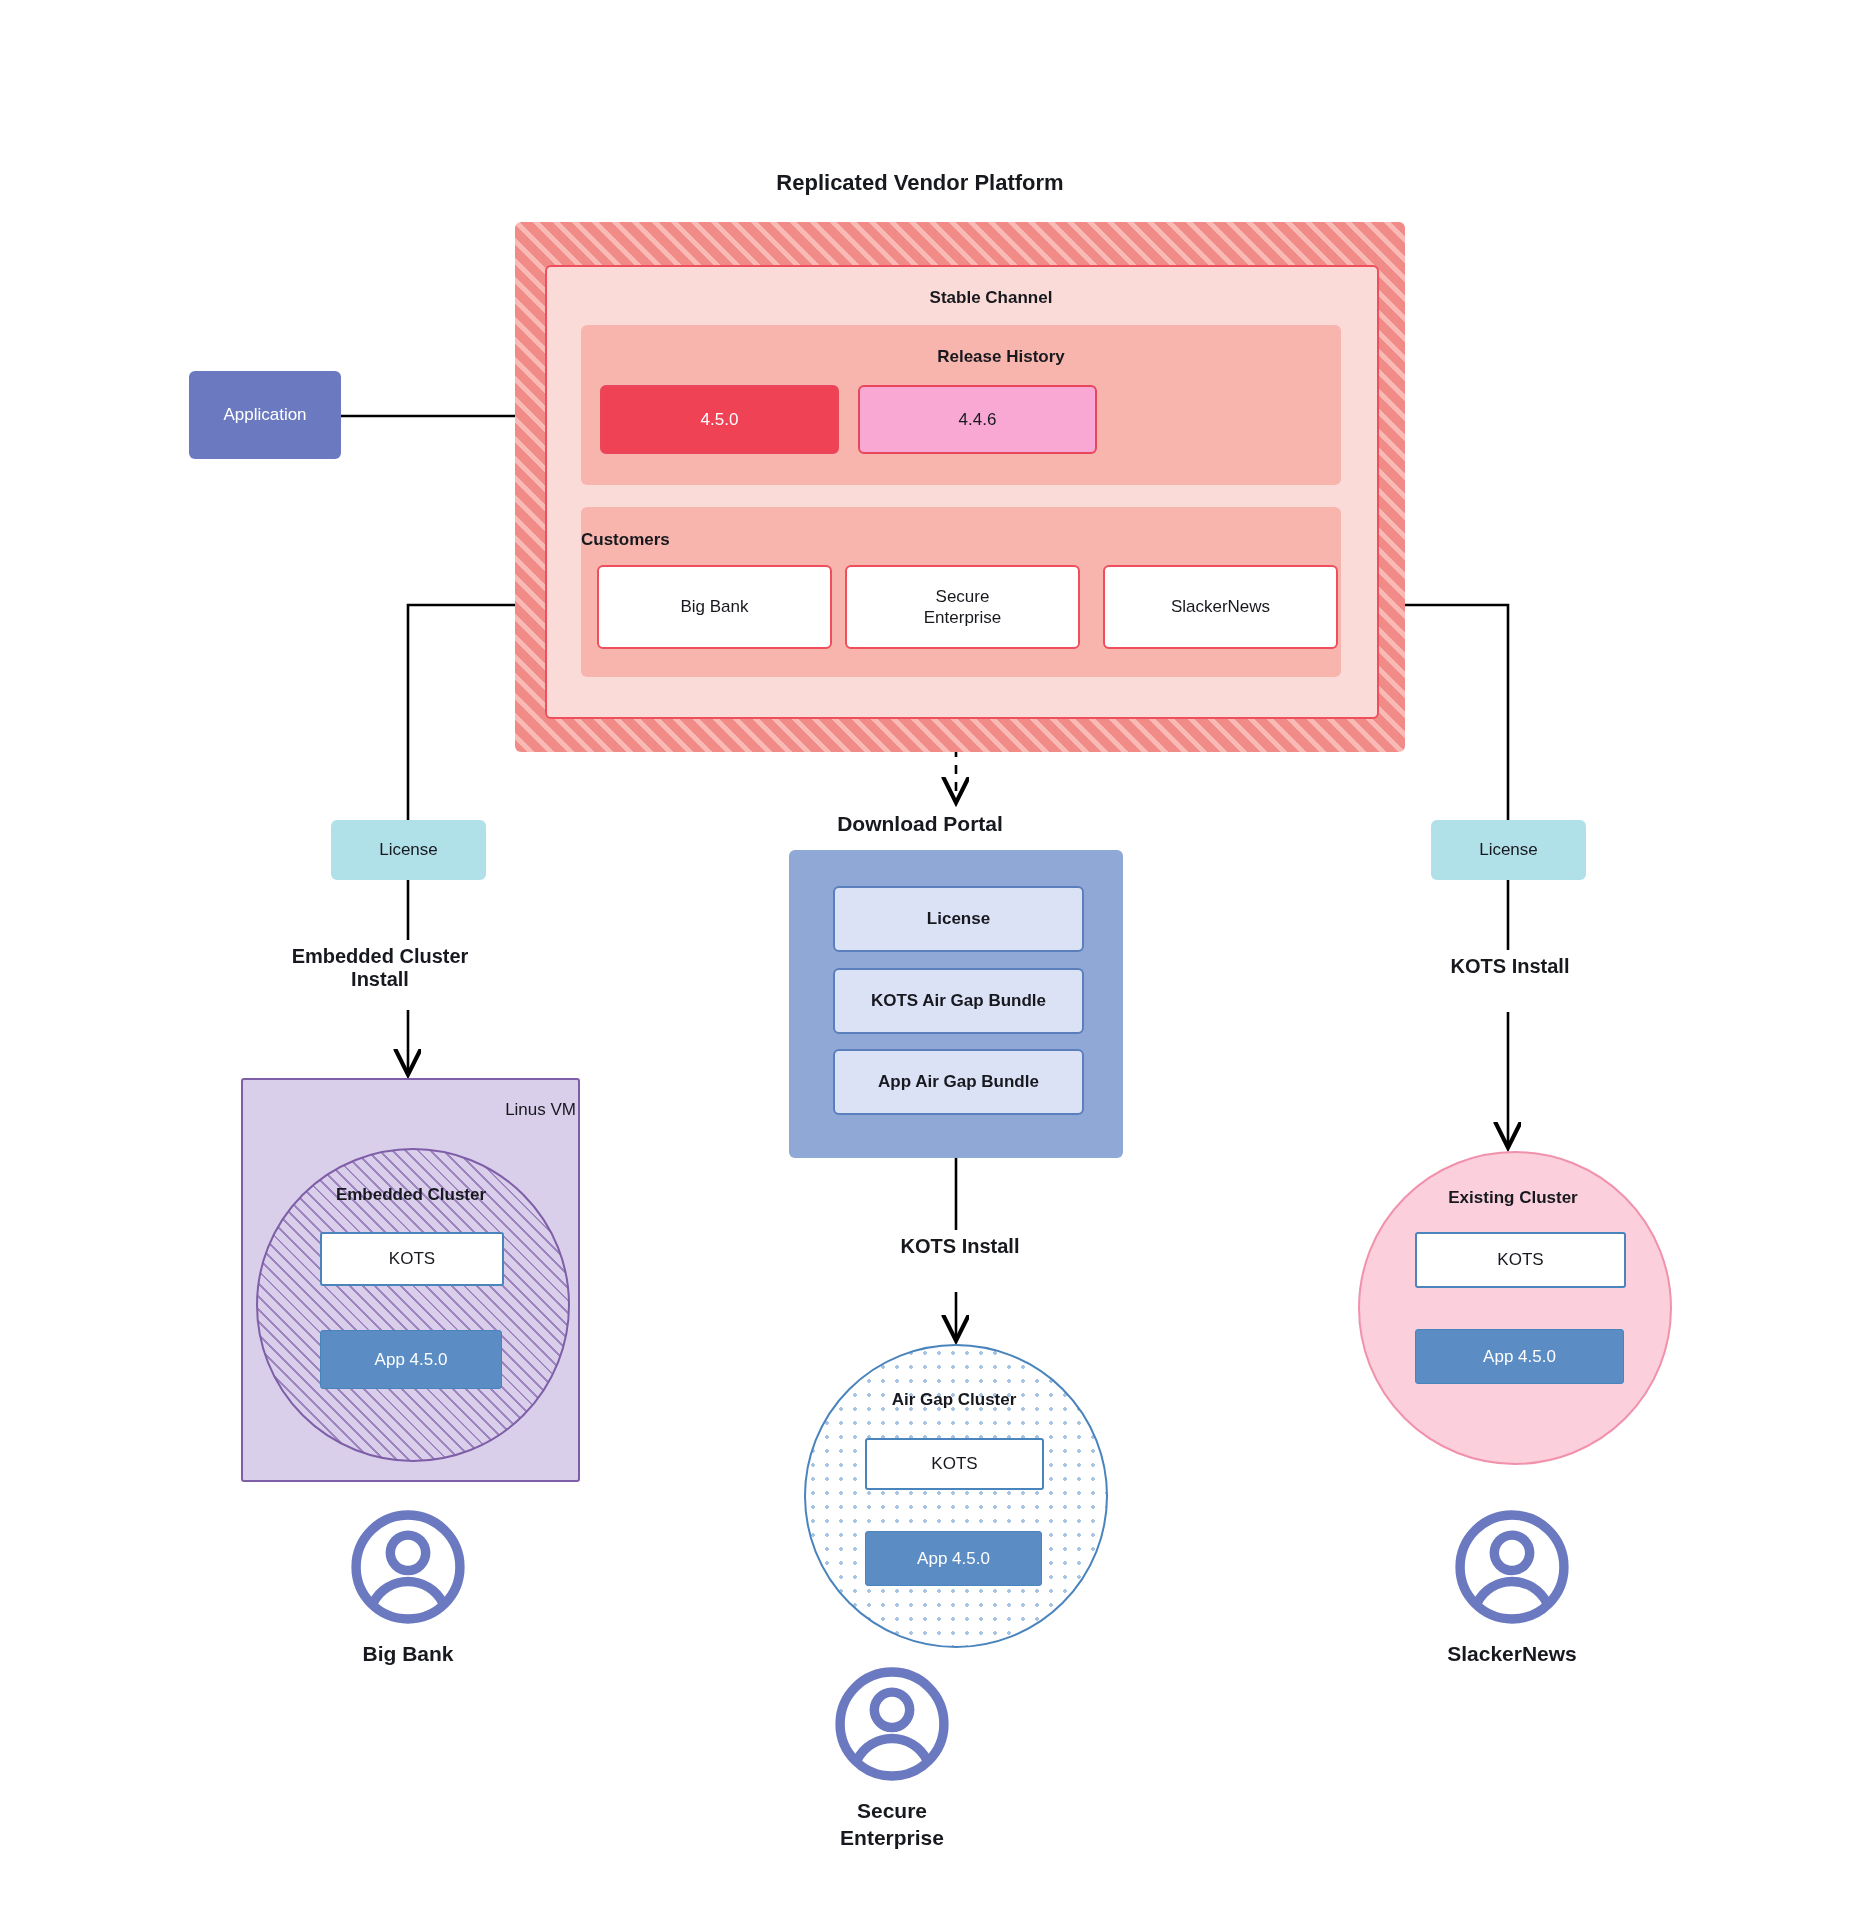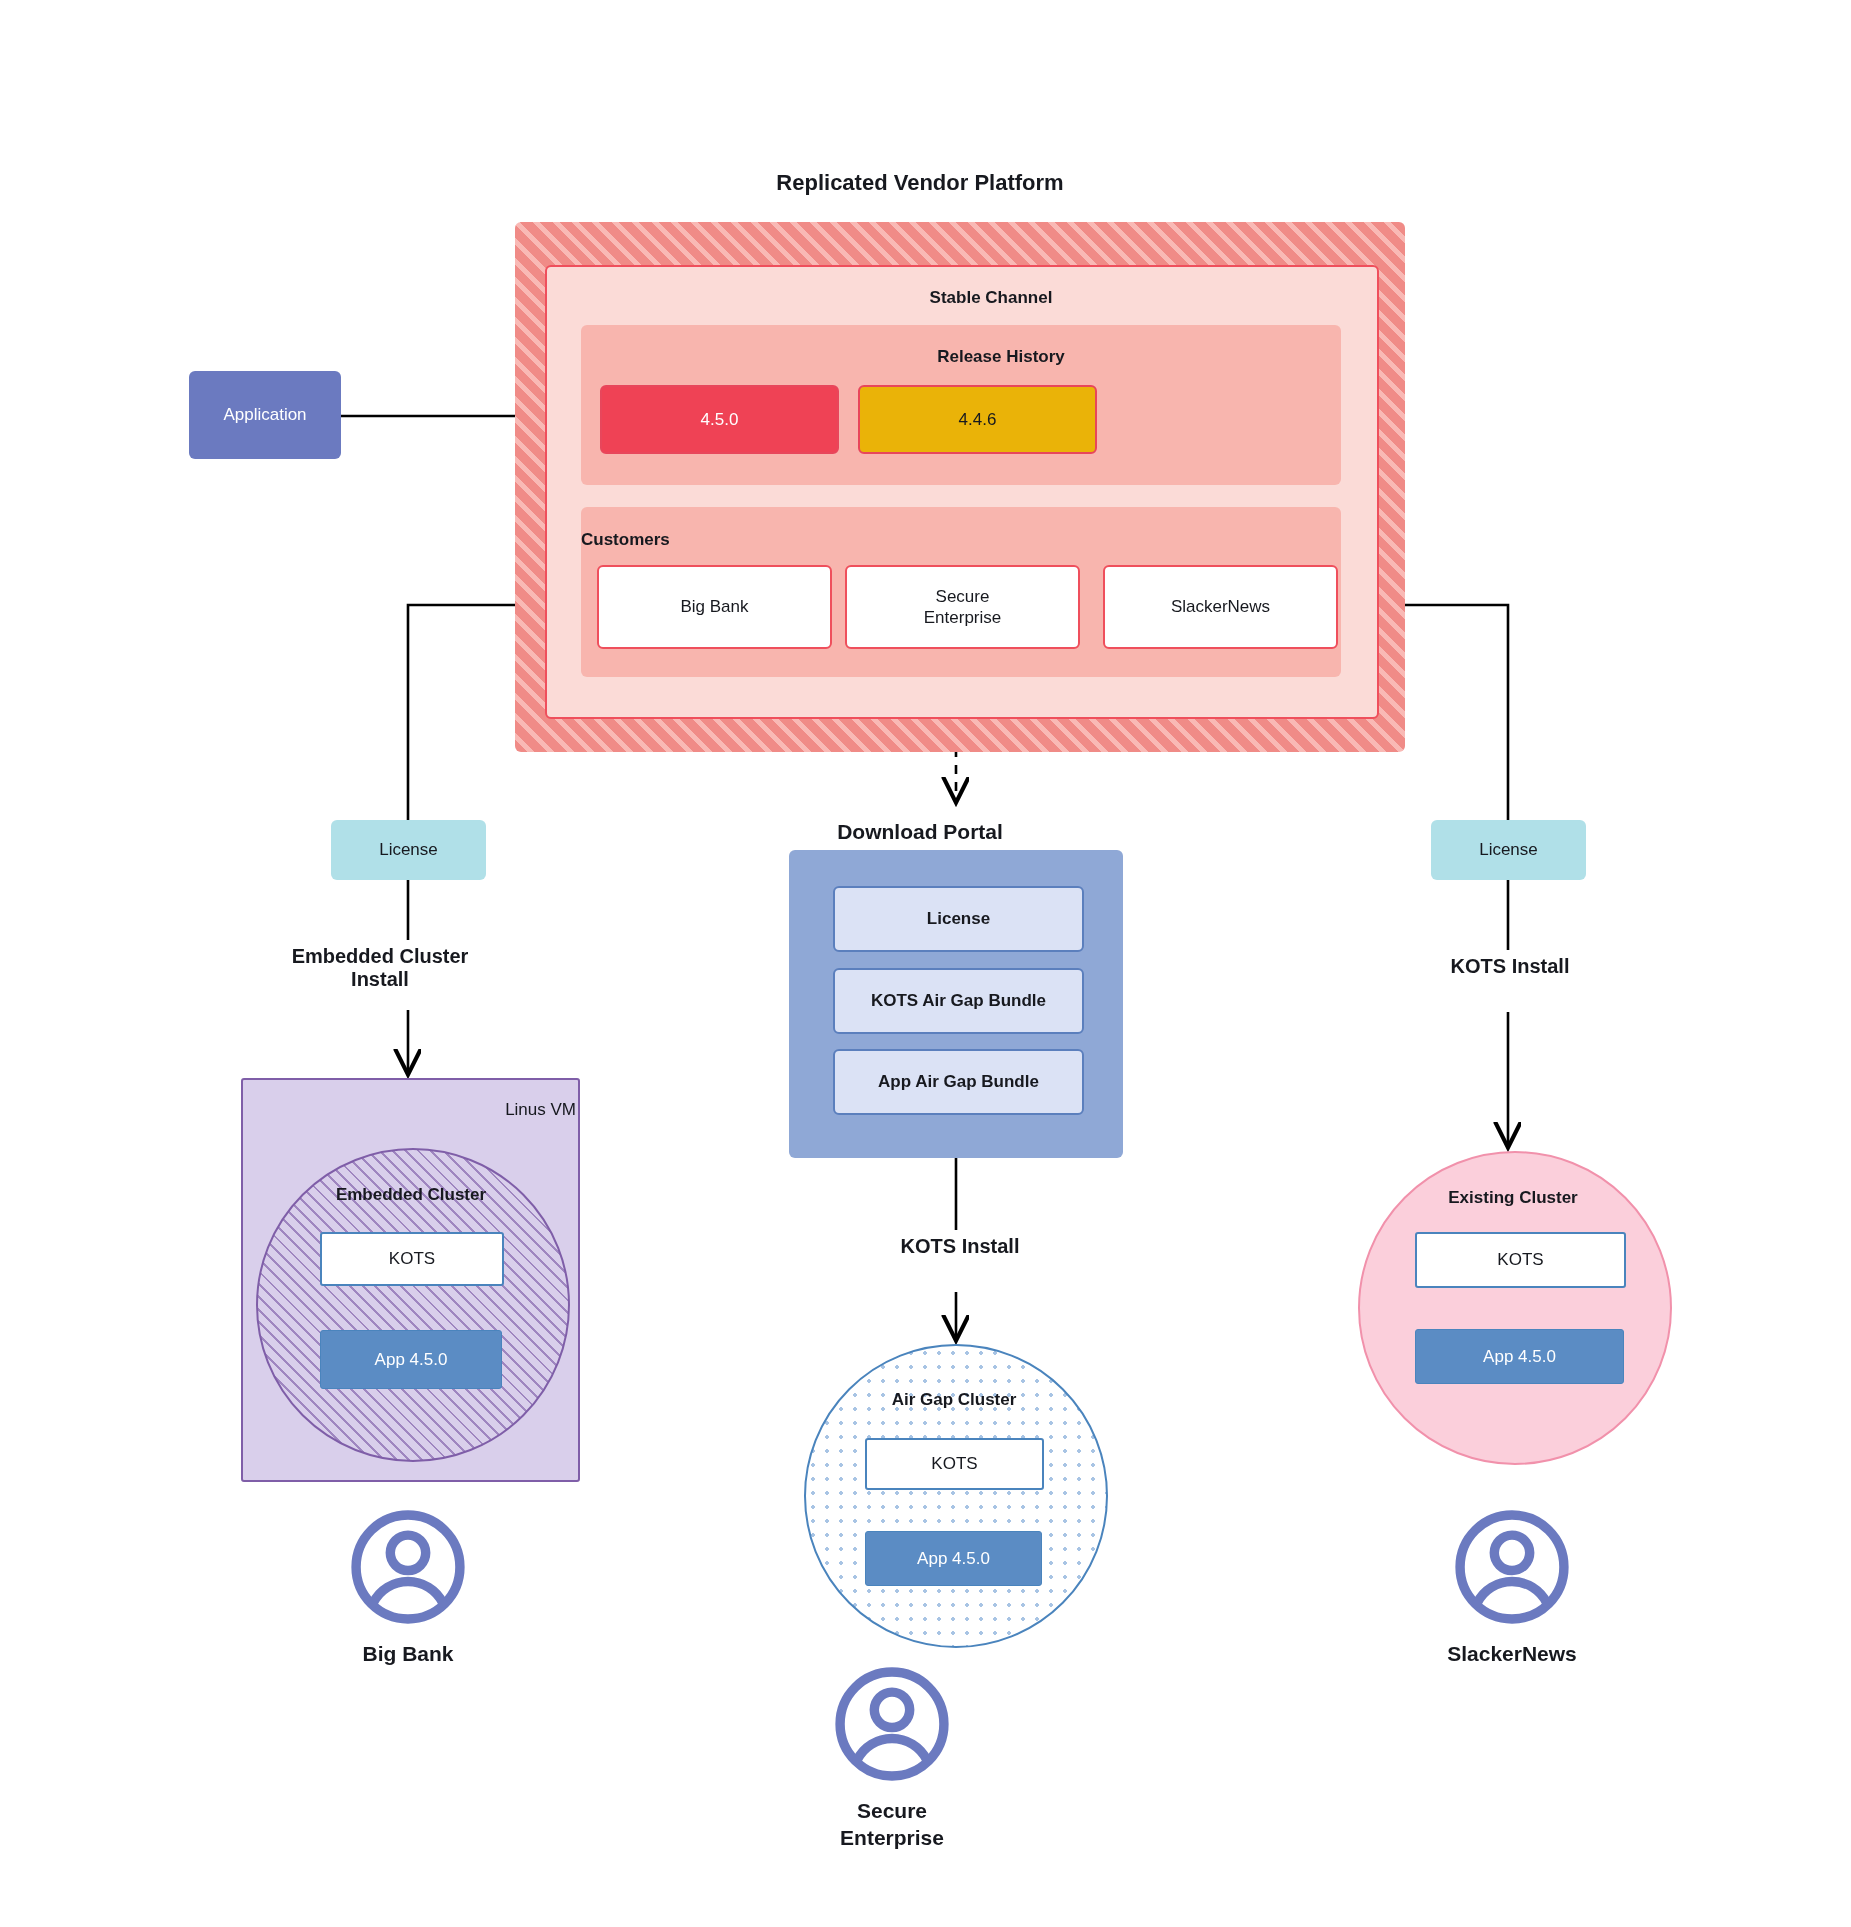--- a/index.html
+++ b/index.html
@@ -51,21 +51,21 @@
   }
   #release-title{
     left:581px;top:347px;width:760px;
     font-size:17px;font-weight:600;color:#17191f;text-align:center;margin-left:40px;
   }
   .release-chip{
     top:385px;width:235px;height:65px;border-radius:6px;
     font-size:17px;border:2px solid #e8465b;
   }
   #release-chip-0{left:600px;background:#ef4255;color:#ffffff;border-color:#e8465b;}
-  #release-chip-1{left:858px;background:#eab308;color:#17191f;}
+  #release-chip-1{left:858px;background:#f9a8d4;color:#17191f;}
 
   #customers-box{
     left:581px;top:507px;width:760px;height:170px;
     background:#f8b5ae;border-radius:6px;
   }
   #customers-title{
     left:581px;top:530px;width:760px;
     font-size:17px;font-weight:600;color:#17191f;text-align:left;
   }
   .customer-chip{
@@ -123,21 +123,21 @@
     background:#ffffff;border:2px solid #4a84bd;border-radius:3px;font-size:17px;color:#17191f;
   }
   #ec-app{
     left:320px;top:1330px;width:180px;height:57px;
     background:#5b8cc4;border:1px solid #4a84bd;border-radius:3px;font-size:17px;color:#ffffff;
   }
 
   
   #portal-title{
     left:730px;top:812px;width:380px;
-    font-size:21px;font-weight:700;color:#17191f;text-align:center;margin-top:8px;
+    font-size:21px;font-weight:700;color:#17191f;text-align:center;
   }
   #portal-box{
     left:789px;top:850px;width:334px;height:308px;
     background:#8fa8d6;border-radius:6px;
   }
   .portal-item{
     left:833px;width:247px;height:62px;
     background:#dbe2f5;border:2px solid #5b7fbd;border-radius:6px;
     font-size:17px;font-weight:700;color:#17191f;
   }

